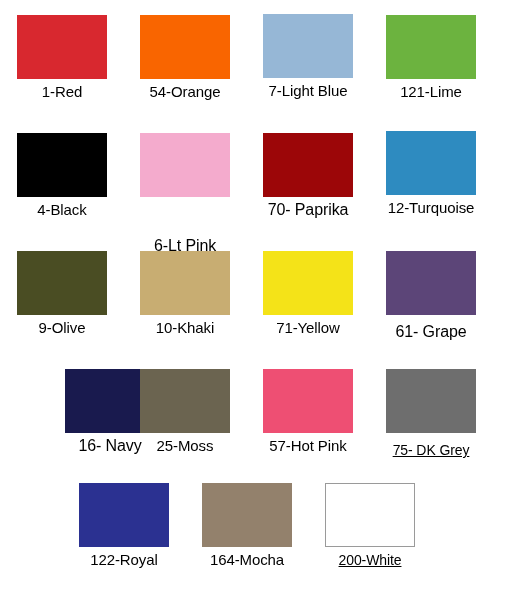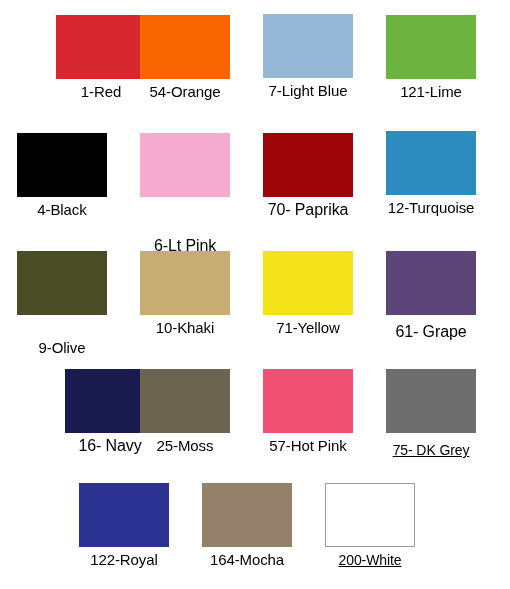--- a/index.html
+++ b/index.html
@@ -47,21 +47,21 @@
   }
   
   .swatch-label.sm { font-size: 14px; text-decoration: underline; }
   .swatch-label.lg { font-size: 16px; }
   .swatch-label.drop { margin-top: 8px; }
 </style>
 </head>
 <body style="background: rgb(255, 255, 255); color: rgb(0, 0, 0);">
 
 <div id="swatch-chart">
-    <div class="swatch-cell" style="left: 0px; top: 15px; padding-left: 39px;">
+    <div class="swatch-cell" style="left: 0px; top: 15px;">
       <div class="swatch-chip" style="background: rgb(216, 40, 47);"></div>
       <div class="swatch-label">1-Red</div>
     </div>
     <div class="swatch-cell" style="left: 123px; top: 15px;">
       <div class="swatch-chip" style="background: rgb(249, 101, 0);"></div>
       <div class="swatch-label">54-Orange</div>
     </div>
     <div class="swatch-cell" style="left: 246px; top: 14px;">
       <div class="swatch-chip" style="background: rgb(150, 183, 214);"></div>
       <div class="swatch-label">7-Light Blue</div>
@@ -79,21 +79,21 @@
       <div class="swatch-label lg drop">6-Lt Pink</div>
     </div>
     <div class="swatch-cell" style="left: 246px; top: 133px;">
       <div class="swatch-chip" style="background: rgb(156, 6, 8);"></div>
       <div class="swatch-label lg">70- Paprika</div>
     </div>
     <div class="swatch-cell" style="left: 369px; top: 131px;">
       <div class="swatch-chip" style="background: rgb(46, 139, 192);"></div>
       <div class="swatch-label">12-Turquoise</div>
     </div>
-    <div class="swatch-cell" style="left: 0px; top: 251px; gap: 20px;">
+    <div class="swatch-cell" style="left: 0px; top: 251px;">
       <div class="swatch-chip" style="background: rgb(74, 77, 35);"></div>
       <div class="swatch-label">9-Olive</div>
     </div>
     <div class="swatch-cell" style="left: 123px; top: 251px;">
       <div class="swatch-chip" style="background: rgb(200, 173, 114);"></div>
       <div class="swatch-label">10-Khaki</div>
     </div>
     <div class="swatch-cell" style="left: 246px; top: 251px;">
       <div class="swatch-chip" style="background: rgb(244, 227, 24);"></div>
       <div class="swatch-label">71-Yellow</div>

